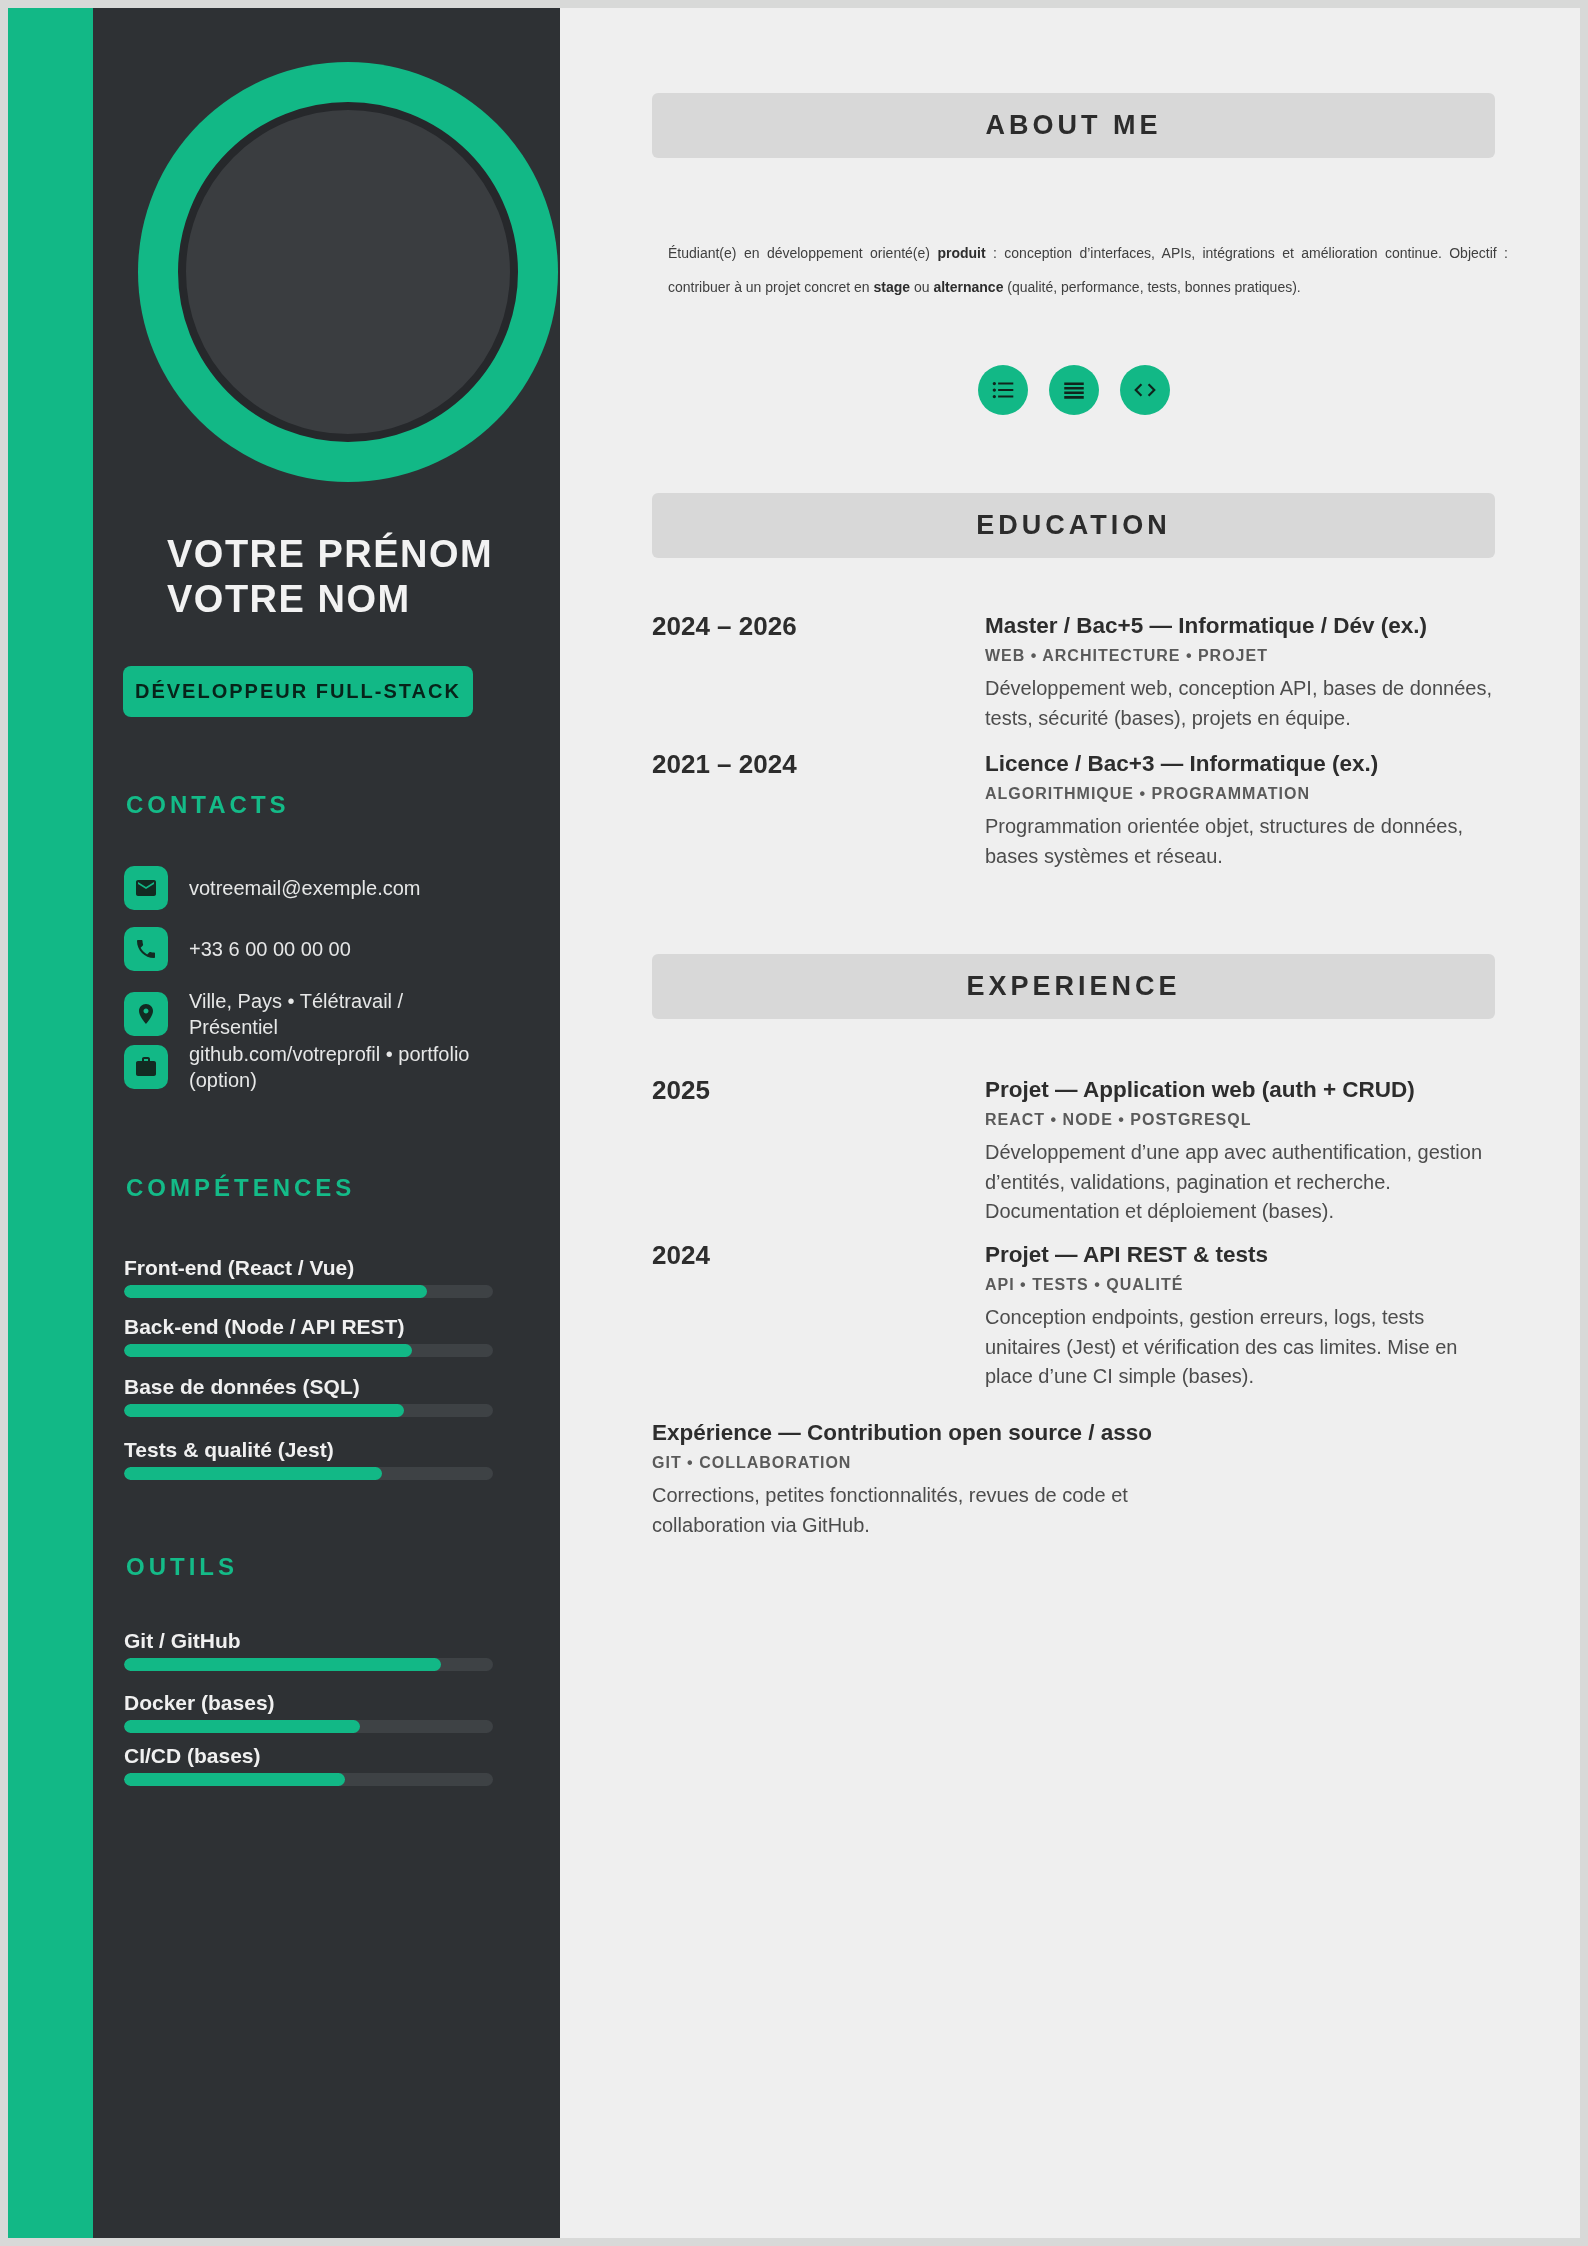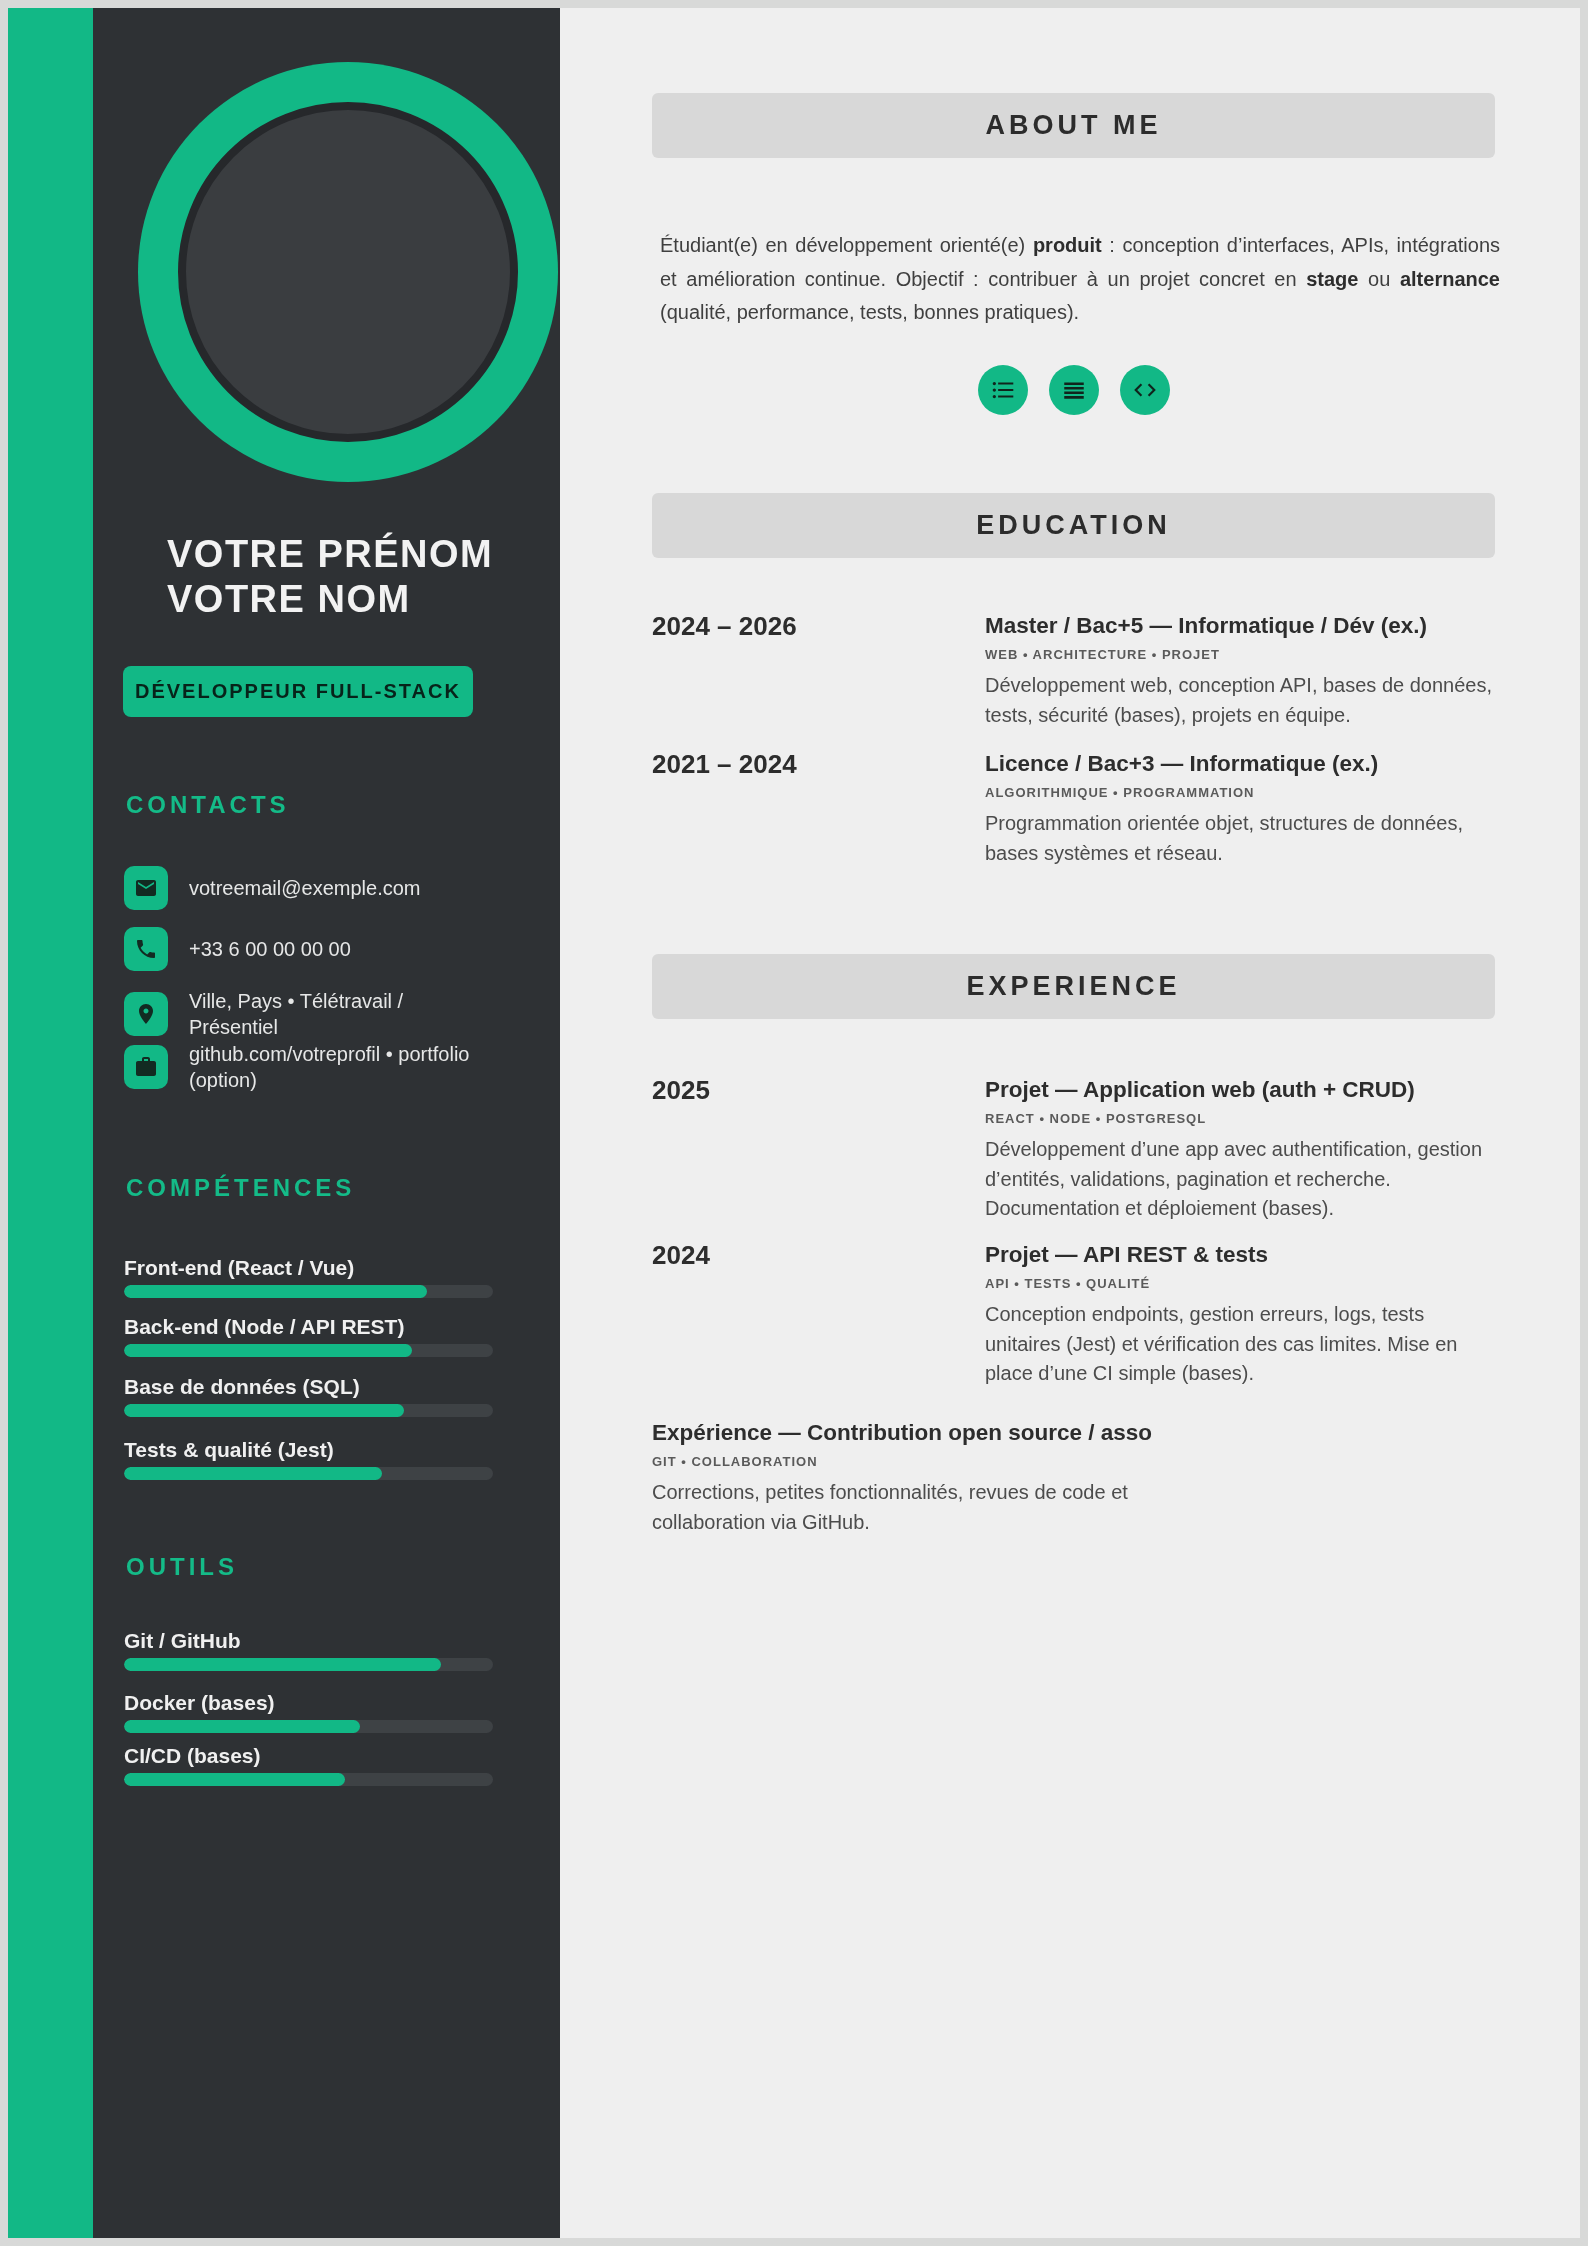--- a/index.html
+++ b/index.html
@@ -44,37 +44,37 @@
   .sk0{top:1248px;} .sk1{top:1307px;} .sk2{top:1367px;} .sk3{top:1430px;}
   .tl0{top:1621px;} .tl1{top:1683px;} .tl2{top:1736px;}
 
   
   .main{position:absolute;inset:0;}
   .sec-bar{position:absolute;left:652px;width:843px;height:65px;background:#d8d8d8;border-radius:6px;
     display:flex;align-items:center;justify-content:center;
     color:#2c2c2c;font-size:27px;font-weight:800;letter-spacing:4px;}
   .b-about{top:93px;} .b-edu{top:493px;} .b-exp{top:954px;text-align:center;}
 
-  .about{position:absolute;left:652px;top:221px;width:840px;margin:8px;
-    color:#3f3f3f;font-size:20px;line-height:33.5px;text-align:justify;}
+  .about{position:absolute;left:652px;top:221px;width:840px;margin:16px;
+    color:#3f3f3f;font-size:14px;line-height:33.5px;text-align:justify;}
   .about b{color:#2d2d2d;font-weight:700;}
 
   .icon-row{position:absolute;left:652px;top:365px;width:843px;display:flex;
     justify-content:center;gap:21px;}
   .circle{width:50px;height:50px;border-radius:50%;background:#12b886;
     display:flex;align-items:center;justify-content:center;}
   .circle svg{width:26px;height:26px;fill:#10241c;}
 
   .entry{position:absolute;left:652px;width:843px;display:flex;}
   .en0{top:612px;} .en1{top:750px;}
   .ex0{top:1076px;} .ex1{top:1241px;} .ex2{top:1419px;}
   .period{width:333px;flex:0 0 333px;color:#2d2d2d;font-size:26px;font-weight:800;line-height:28px;}
   .detail{width:520px;}
   .e-title{margin:0;color:#2d2d2d;font-size:22.5px;font-weight:800;line-height:28px;}
-  .e-tags{margin-top:7px;color:#5a5a5a;font-size:13px;font-weight:700;letter-spacing:1px;}
+  .e-tags{margin-top:7px;color:#5a5a5a;font-size:16px;font-weight:700;letter-spacing:1px;}
   .e-desc{margin:9px 0 0 0;color:#4c4c4c;font-size:20px;line-height:29.5px;}
 </style>
 </head>
 <body>
 
 <div class="page">
   <div class="green-stripe"></div>
 
   <aside class="sidebar">
     <div class="photo">

